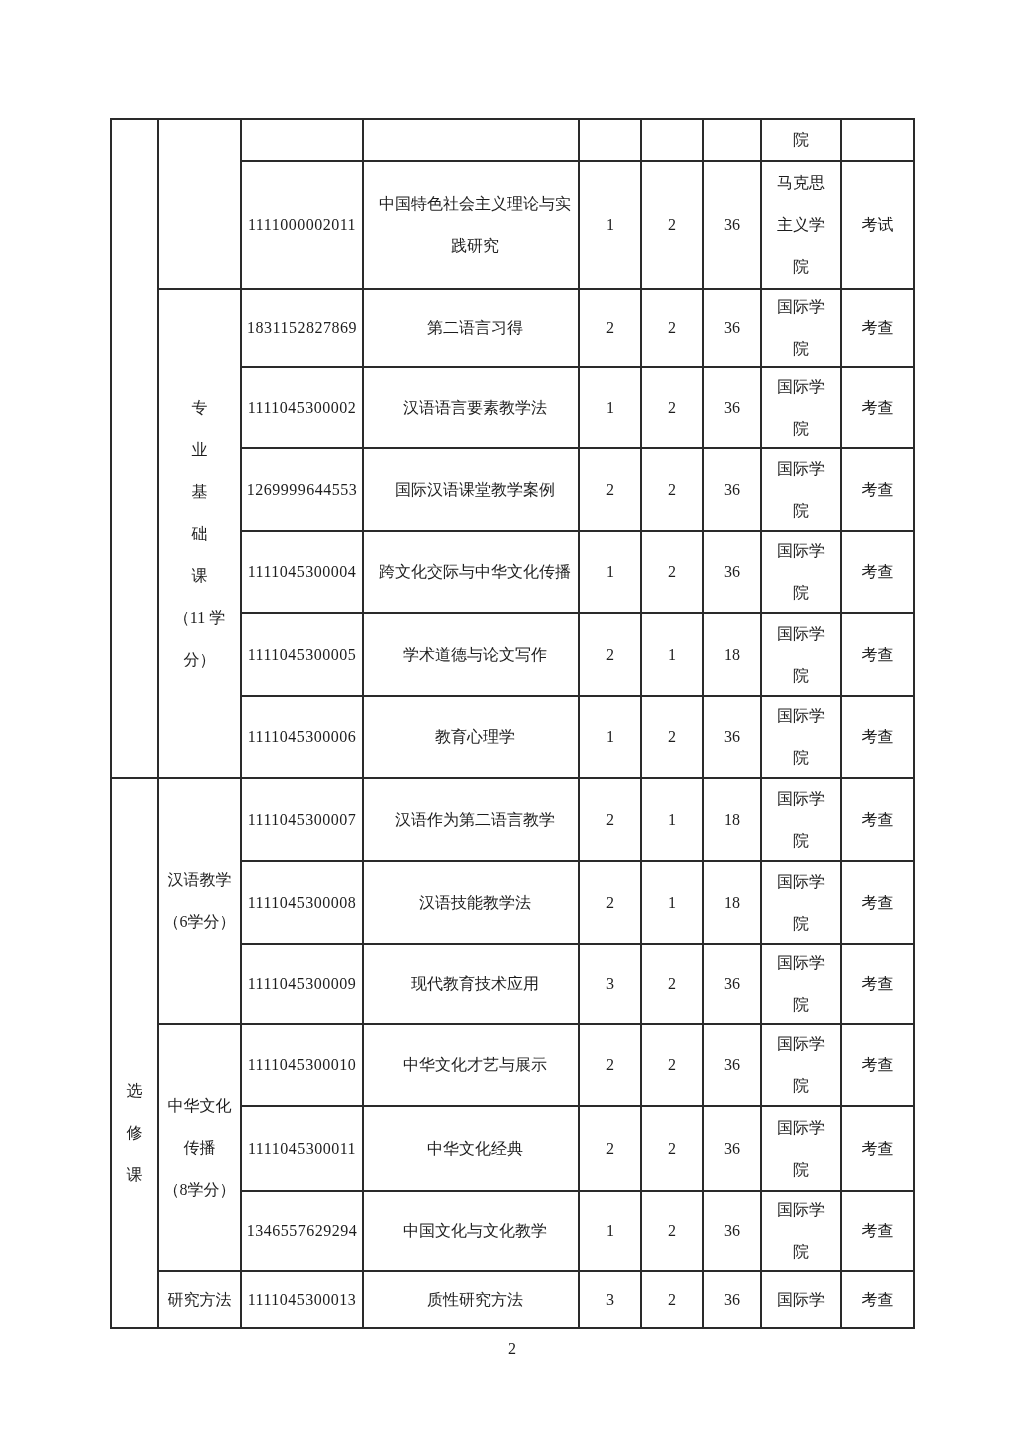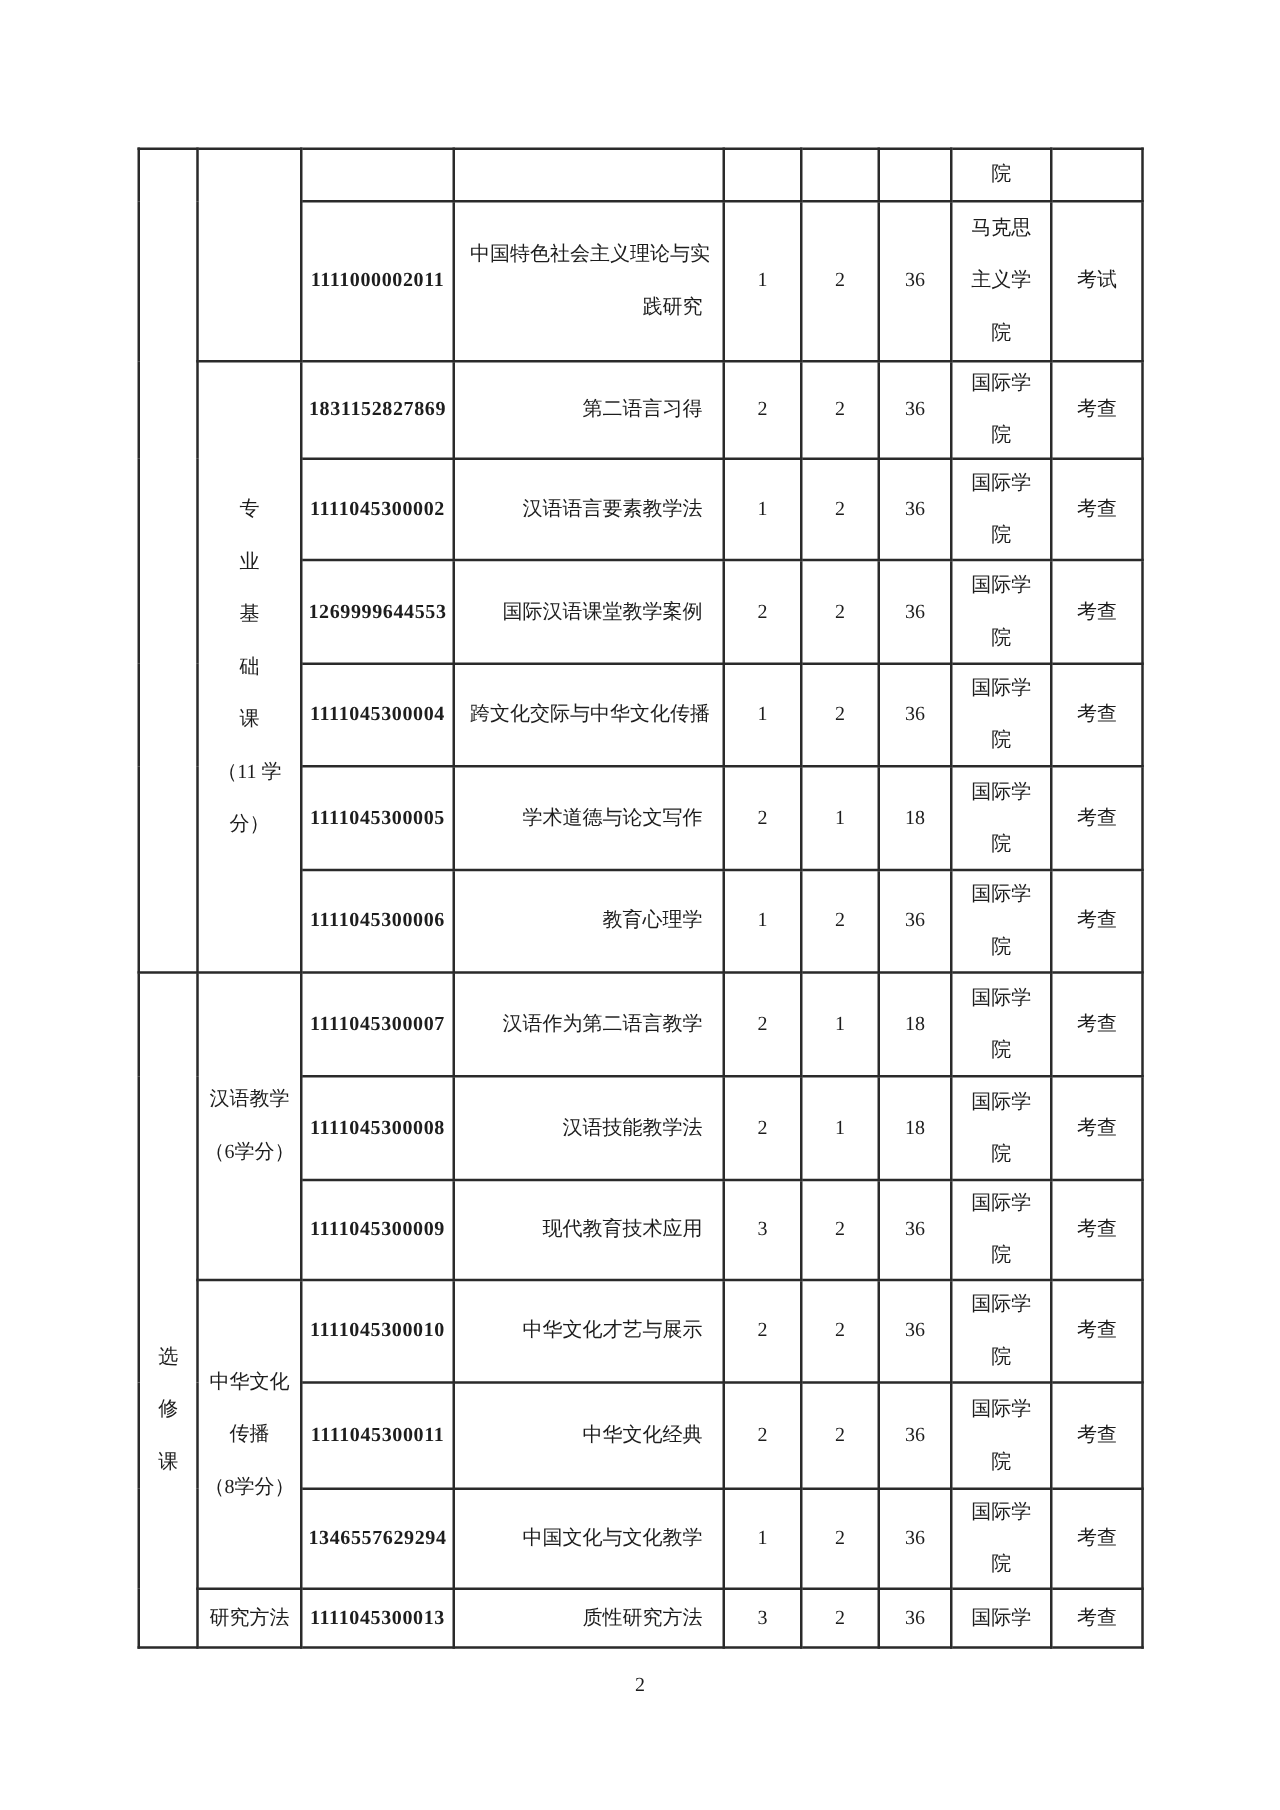--- a/index.html
+++ b/index.html
@@ -27,22 +27,22 @@
     font-size:16px;
     overflow:visible;
   }
   .stack {
     position:absolute;
     left:0; right:0; top:50%;
     transform:translateY(-50%);
     line-height:42px;
   }
   td.shift-down > .stack { transform:translateY(calc(-50% + 80px)); }
-  td.name-cell .stack { left:12px; right:16px; text-align:right; }
-  td.code-cell { letter-spacing:0.5px; font-size:15.5px;font-weight:bold; }
+  td.name-cell .stack { left:12px; right:4px; text-align:center; }
+  td.code-cell { letter-spacing:0.5px; font-size:15.5px; }
   .line { display:block; white-space:nowrap; }
   .page-number {
     position:absolute;
     left:0; right:0; top:1340px;
     text-align:center;
     font-size:16px;
     color:#1d1d1d;
   }
 </style>
 </head>
@@ -623,21 +623,21 @@
               <div class="line">国际学</div>
               <div class="line">院</div>
             </div>
           </td>
           <td>
             <div class="stack">
               <div class="line">考查</div>
             </div>
           </td>
         </tr>
-        <tr style="height: 47px;">
+        <tr style="height: 57px;">
           <td>
             <div class="stack">
               <div class="line">研究方法</div>
             </div>
           </td>
           <td class="code-cell">
             <div class="stack">
               <div class="line">1111045300013</div>
             </div>
           </td>

